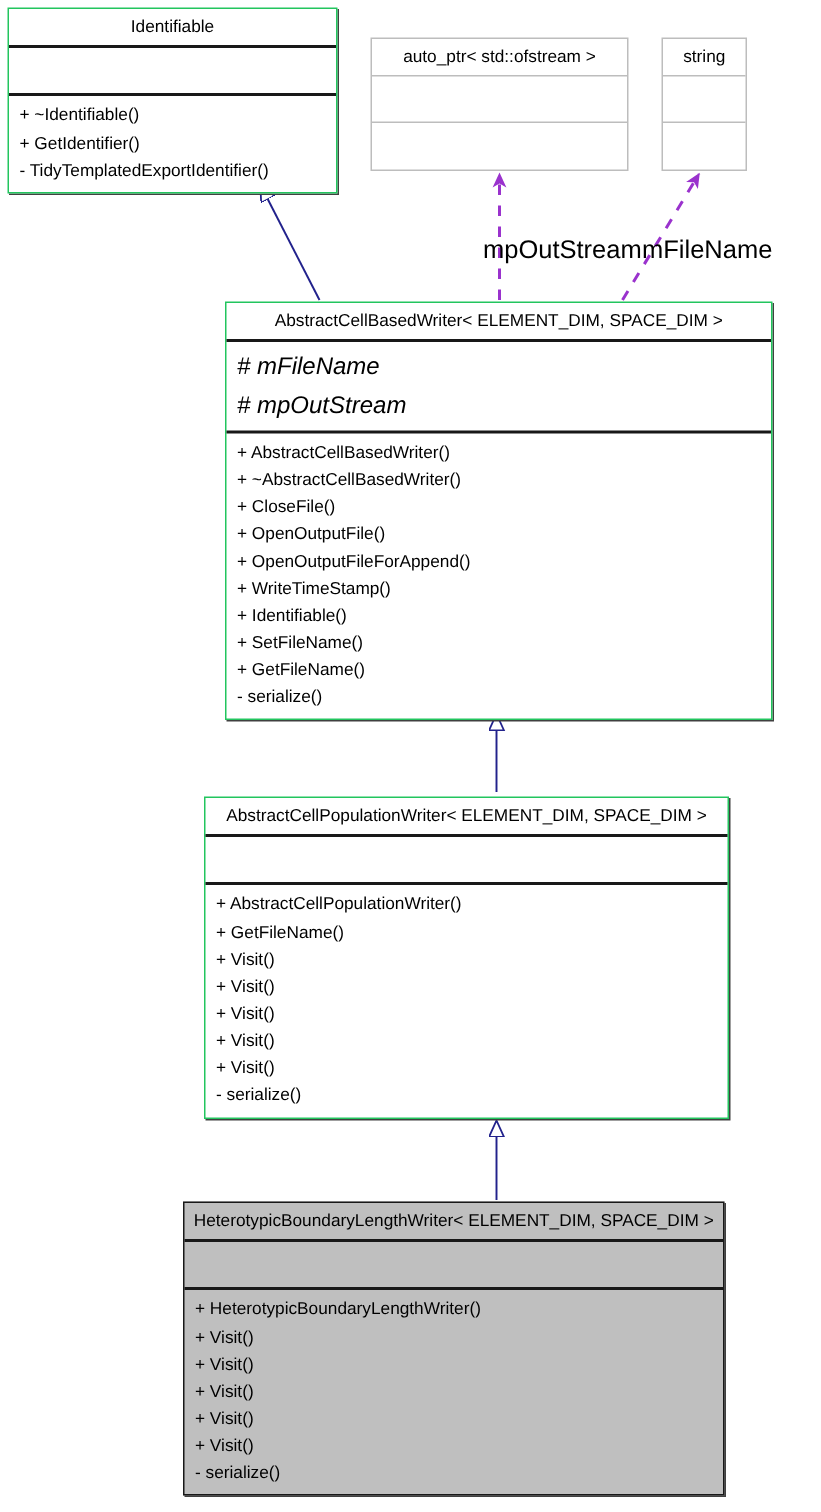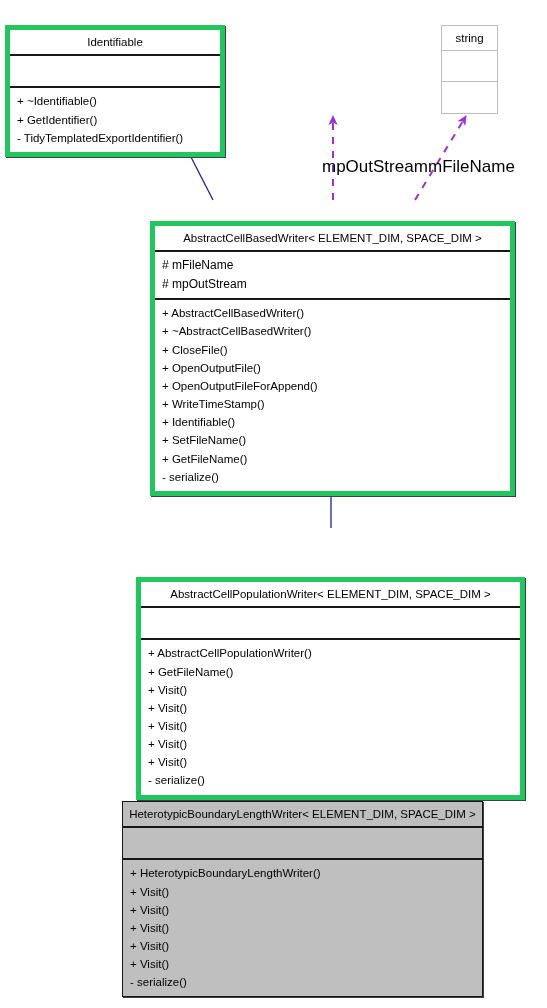--- a/index.html
+++ b/index.html
@@ -27,23 +27,22 @@
     height: 1008px;
     pointer-events: none;
   }
   .node {
     position: absolute;
     box-sizing: border-box;
     background: #ffffff;
   }
   
   .node.solid {
-    border: 5px solid #22c55e;
+    border: 1px solid #22c55e;
     box-shadow: 1px 1px 0 0 #404040;
-    margin-top: 20px;
   }
   
   .node.light {
     border: 1px solid #bdbdbd;
   }
   
   .node.current {
     border: 1px solid #181818;
     background: #bfbfbf;
     box-shadow: 1px 1px 0 0 #404040;
@@ -57,25 +56,26 @@
     white-space: nowrap;
   }
   .node.solid > .node-title,
   .node.current > .node-title {
     border-bottom: 2px solid #181818;
   }
   .node.light > .node-title {
     border-bottom: 1px solid #bdbdbd;
   }
   .node-attrs {
-    font-size: 12px;
+    font-size: 16px;
     color: #000000;
     padding: 4px 6px 4px 7px;
     line-height: 1.58;
     white-space: nowrap;
+    font-style: italic;
   }
   .node.solid > .node-attrs,
   .node.current > .node-attrs {
     border-bottom: 2px solid #181818;
   }
   .node.light > .node-attrs {
     border-bottom: 1px solid #bdbdbd;
   }
   .node-ops {
     font-size: 11.5px;
@@ -91,21 +91,21 @@
     font-size: 17px;
     color: #000000;
     white-space: nowrap;
     background: transparent;
   }
   
   #node-identifiable     { left: 5px;   top: 5px;   width: 220px; }
   #node-autoptr          { left: 247px; top: 25px;  width: 172px; }
   #node-string           { left: 441px; top: 25px;  width: 57px;  }
   #node-abstractcellbased{ left: 150px; top: 201px; width: 365px; }
-  #node-abstractcellpop  { left: 136px; top: 557px; width: 389px; }
+  #node-abstractcellpop  { left: 136px; top: 531px; width: 350px; }
   #node-heterotypic      { left: 122px; top: 801px; width: 361px; }
 </style>
 </head>
 <body>
 
 <div id="diagram">
 
   <svg class="edges" viewBox="0 0 547 1008" width="547" height="1008" xmlns="http://www.w3.org/2000/svg">
     <defs>
       <marker id="hollow-tri" markerWidth="12" markerHeight="12" refX="10" refY="5" orient="auto" markerUnits="userSpaceOnUse">
@@ -140,20 +140,25 @@
   <div class="node solid" id="node-identifiable">
     <div class="node-title">Identifiable</div>
     <div class="node-attrs empty-compartment"></div>
     <div class="node-ops">
       <span class="mem-row">+ ~Identifiable()</span>
       <span class="mem-row">+ GetIdentifier()</span>
       <span class="mem-row">- TidyTemplatedExportIdentifier()</span>
     </div>
   </div>
 
+  <div class="node light" id="node-autoptr">
+    <div class="node-title">auto_ptr&lt; std::ofstream &gt;</div>
+    <div class="node-attrs empty-compartment"></div>
+    <div class="node-ops empty-compartment"></div>
+  </div>
 
   <div class="node light" id="node-string">
     <div class="node-title">string</div>
     <div class="node-attrs empty-compartment"></div>
     <div class="node-ops empty-compartment"></div>
   </div>
 
   <div class="node solid" id="node-abstractcellbased">
     <div class="node-title">AbstractCellBasedWriter&lt; ELEMENT_DIM, SPACE_DIM &gt;</div>
     <div class="node-attrs">

